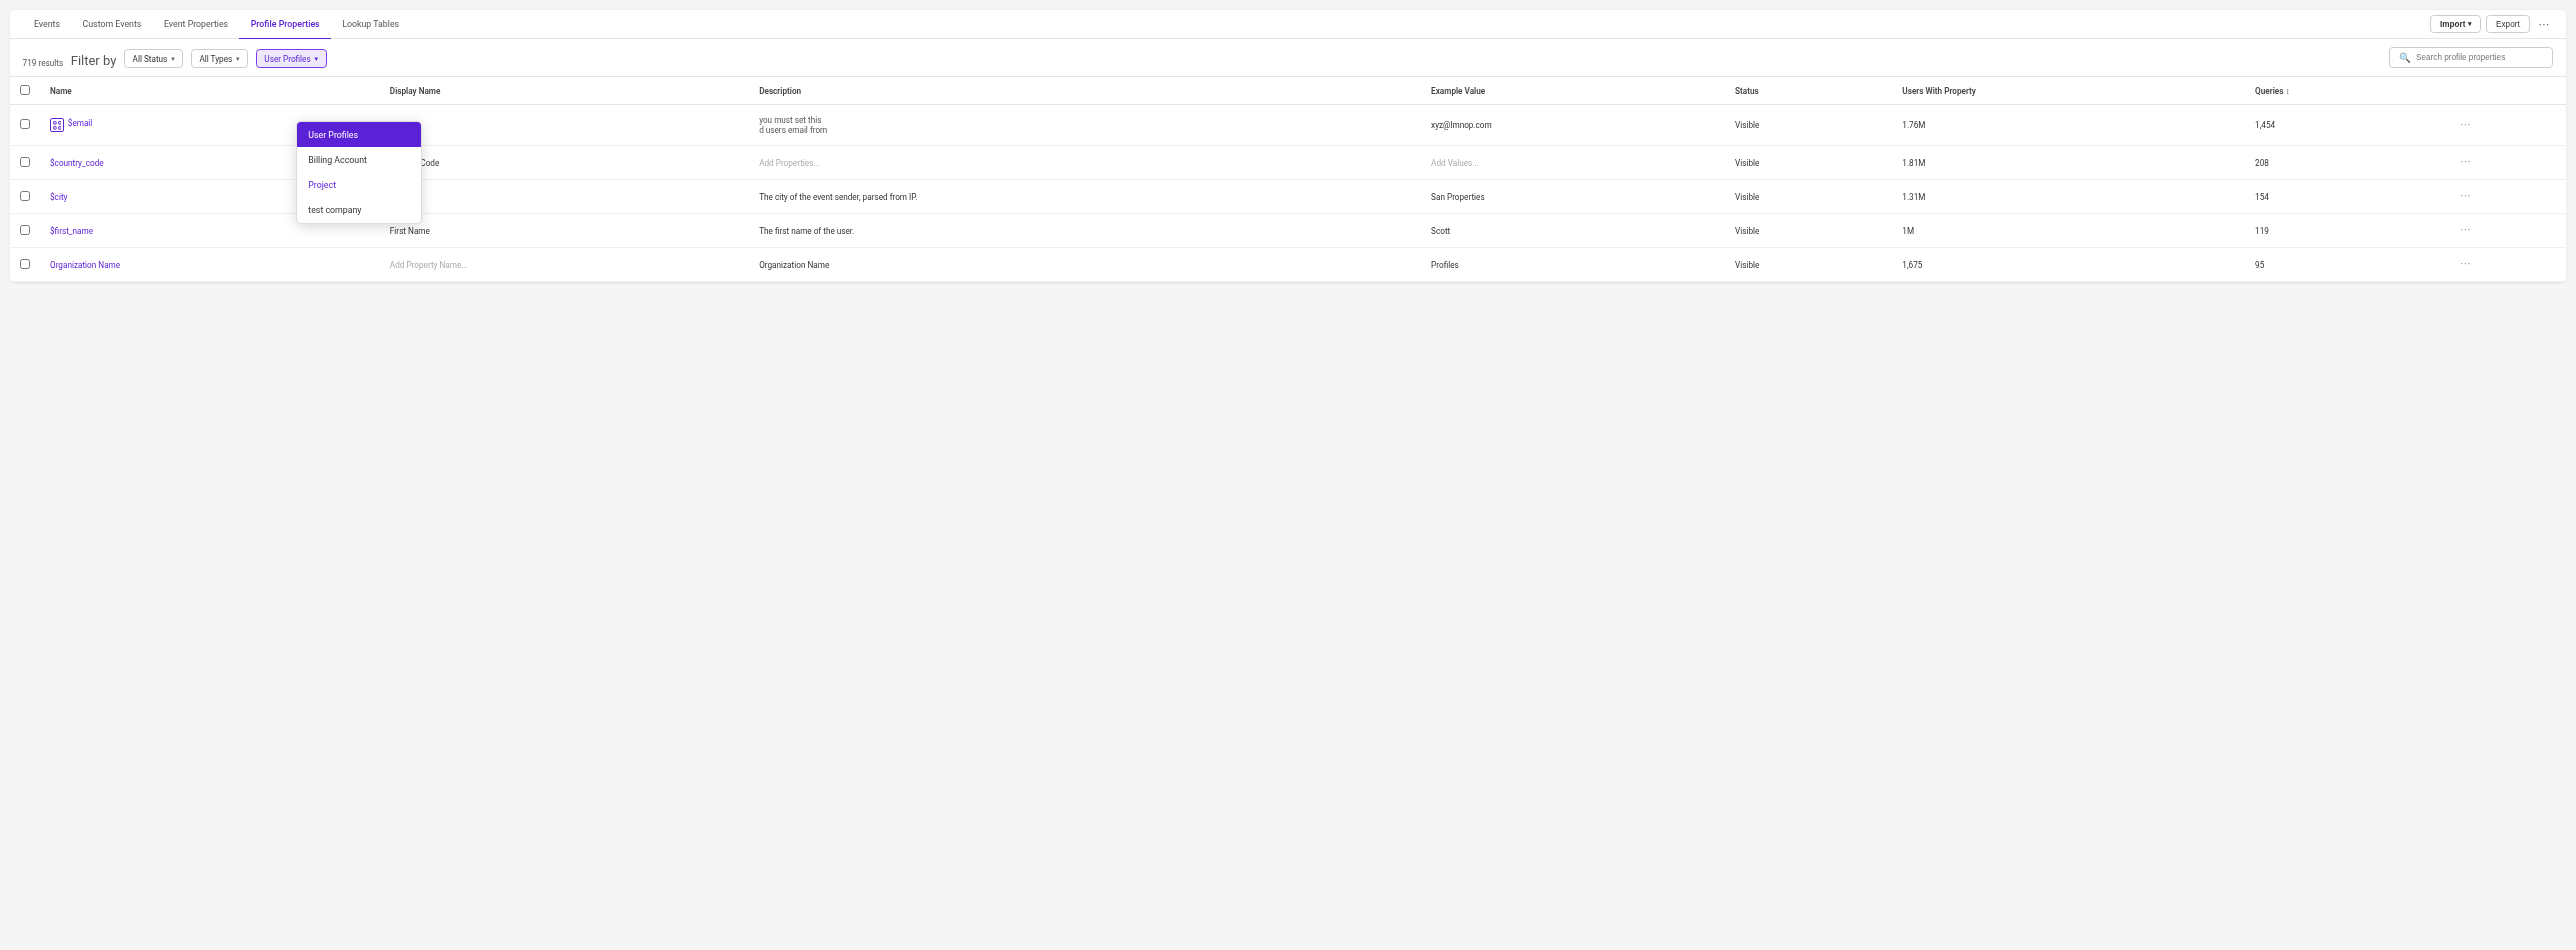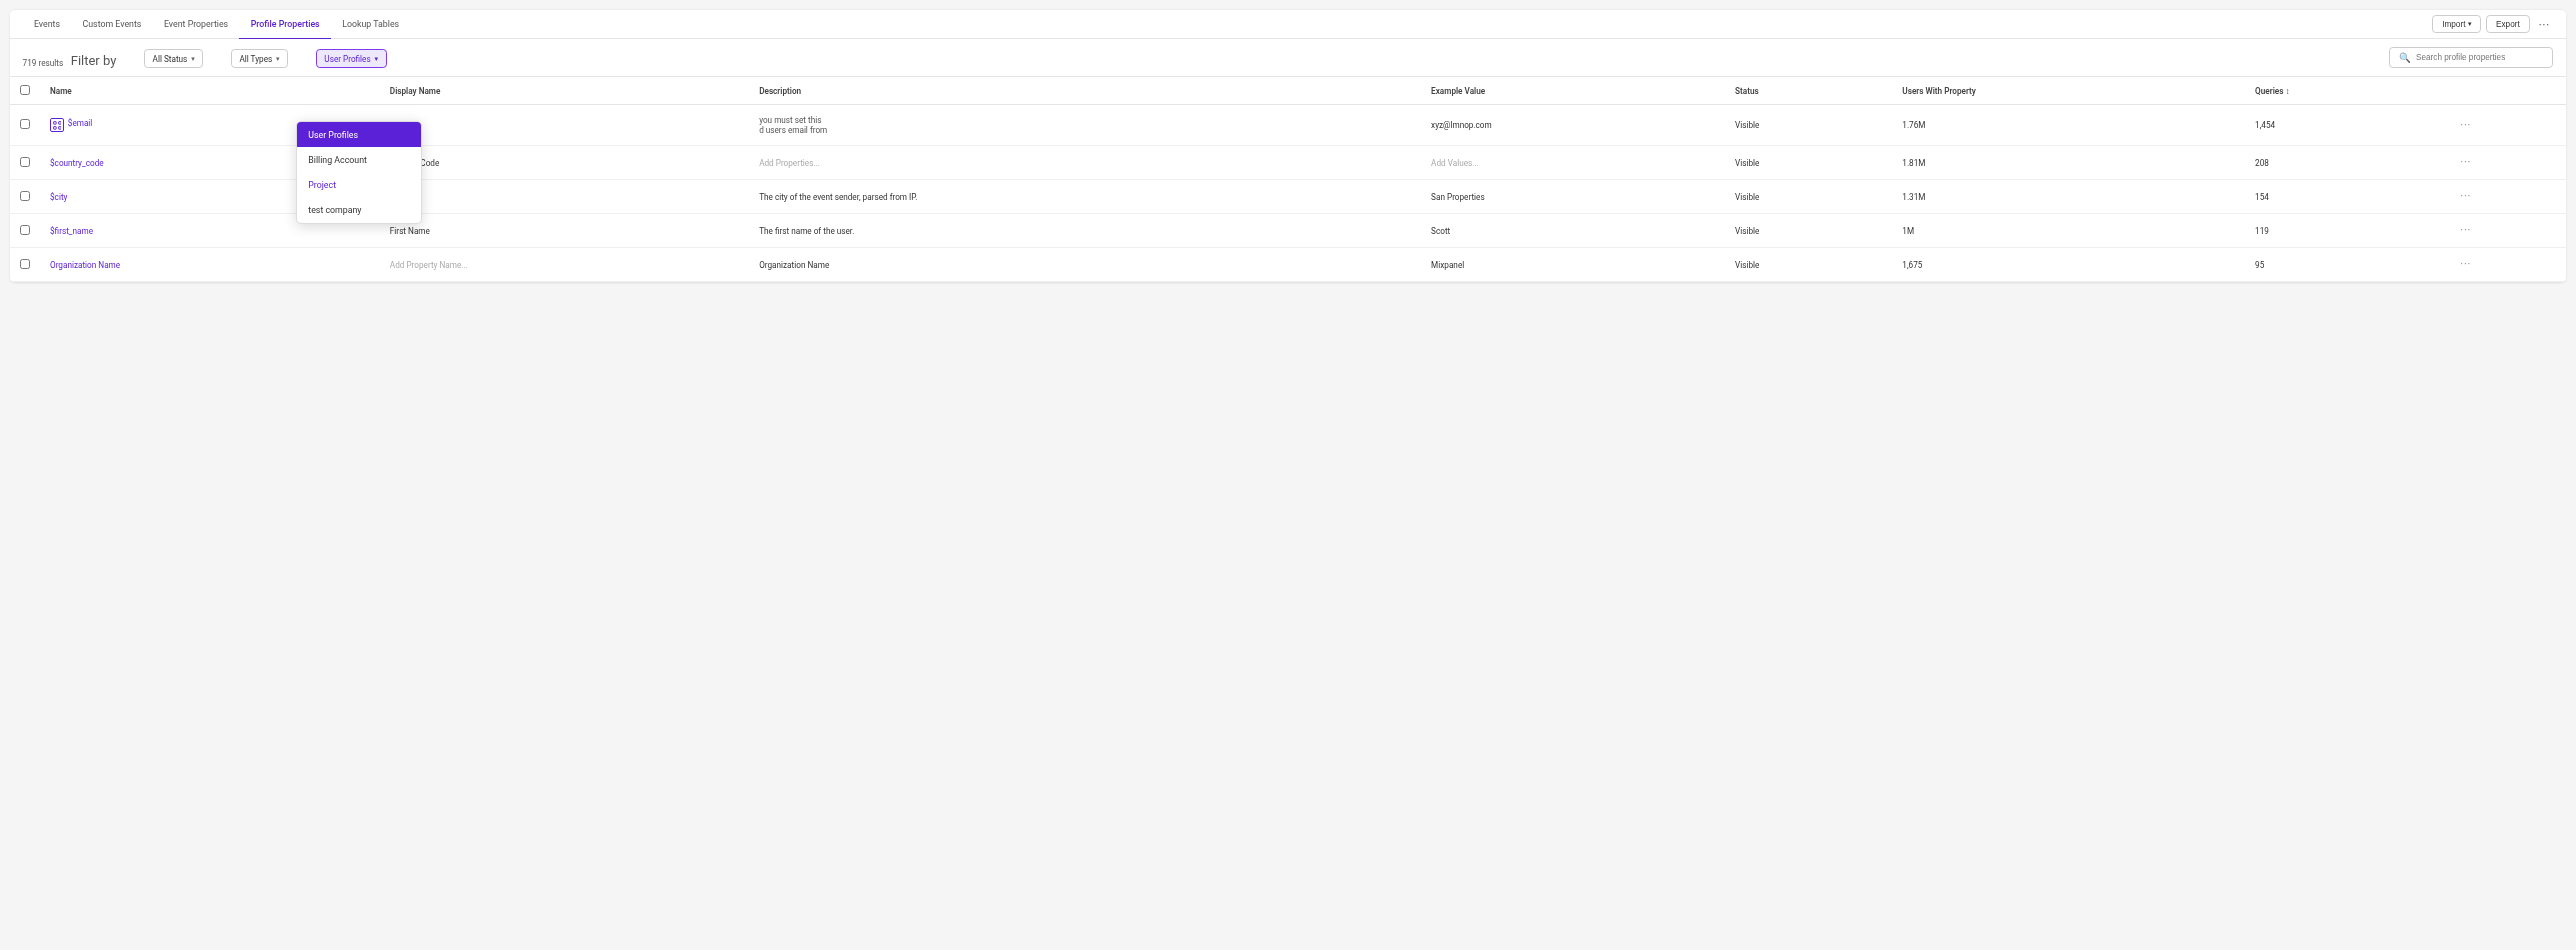--- a/index.html
+++ b/index.html
@@ -48,20 +48,21 @@
       display: flex;
       align-items: center;
       gap: 2.5px;
       border: 0.6px solid #ccc;
       border-radius: 3.8px;
       padding: 3.8px 8.8px;
       background: #fff;
       cursor: pointer;
       font-size: 8.2px;
       color: #333;
+      font-weight: bold;
     }
     .export-btn {
       border: 0.6px solid #ccc;
       border-radius: 3.8px;
       padding: 3.8px 8.8px;
       background: #fff;
       cursor: pointer;
       font-size: 8.2px;
       color: #333;
     }
@@ -96,21 +97,20 @@
       display: flex;
       align-items: center;
       gap: 3.8px;
       border: 0.6px solid #ccc;
       border-radius: 3.8px;
       padding: 3.8px 7.6px;
       background: #fff;
       cursor: pointer;
       font-size: 8.2px;
       color: #333;
-      margin-left: 20px;
     }
     .filter-dropdown.active-filter {
       background: #ede9fb;
       border-color: #7c3aed;
       color: #5b21d6;
     }
     .chevron-icon { font-size: 7px; color: #666; }
     .search-box {
       margin-left: auto;
       display: flex;
@@ -398,21 +398,21 @@
           </td>
           <td>
             <div class="name-cell">
               <span class="link-text">Organization Name</span>
             </div>
           </td>
           <td>
             <span class="placeholder-text">Add Property Name...</span>
           </td>
           <td>Organization Name</td>
-          <td>Mixpanel</td>
+          <td>Profiles</td>
           <td>Visible</td>
           <td>1,675</td>
           <td>95</td>
           <td>
             <span class="row-actions">···</span>
           </td>
         </tr>
       </tbody>
     </table>
   </div>

